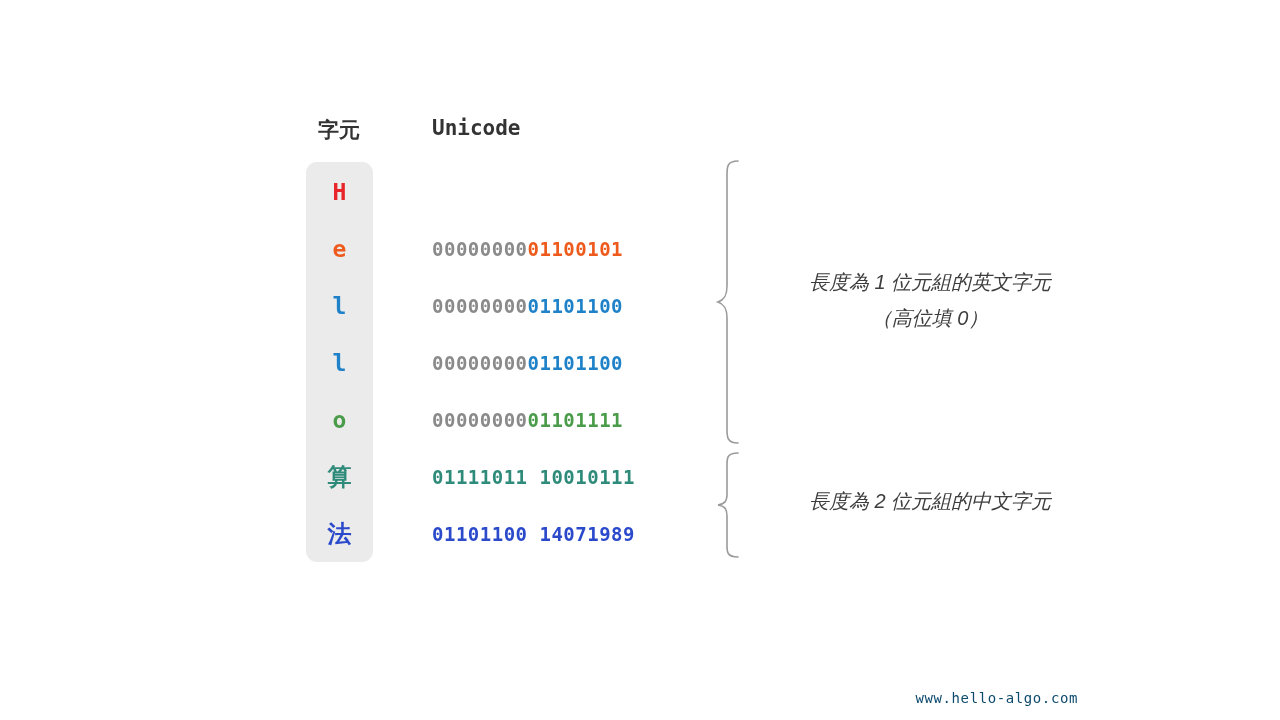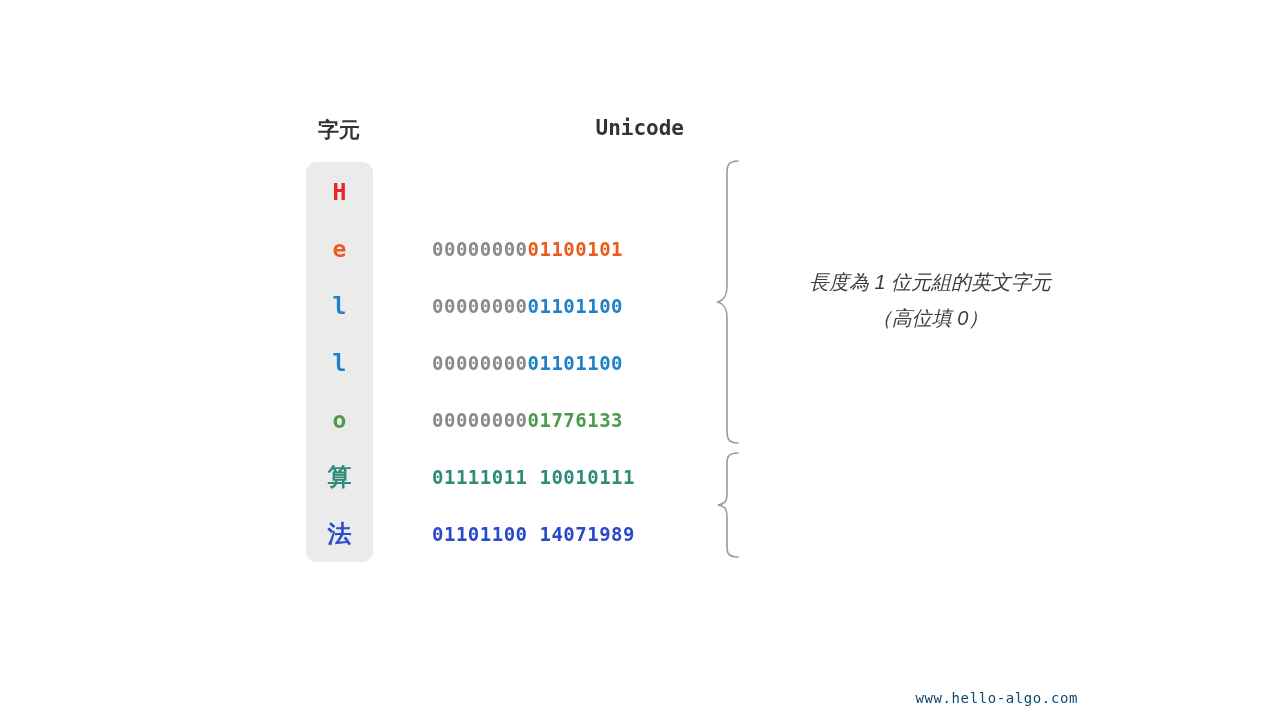--- a/index.html
+++ b/index.html
@@ -36,21 +36,21 @@
     top: 116px;
     width: 66px;
     text-align: center;
     font-size: 21px;
     letter-spacing: 0px;
   }
   .hdr-unicode {
     left: 432px;
     top: 116px;
     width: 252px;
-    text-align: right;
+    text-align: left;
     font-family: "DejaVu Sans Mono", "Liberation Mono", monospace;
     font-size: 21px;
   }
 
   
   .char-col-bg {
     position: absolute;
     left: 306px;
     top: 162px;
     width: 67px;
@@ -169,21 +169,21 @@
     <div class="bits"><span class="pad">00000000</span><span class="sig" style="color:#1f82c8">01101100</span></div>
   </div>
 
   <div class="row" style="top:343px">
     <div class="char latin" style="color:#1f82c8">l</div>
     <div class="bits"><span class="pad">00000000</span><span class="sig" style="color:#1f82c8">01101100</span></div>
   </div>
 
   <div class="row" style="top:400px">
     <div class="char latin" style="color:#4a9b4a">o</div>
-    <div class="bits"><span class="pad">00000000</span><span class="sig" style="color:#4a9b4a">01776133</span></div>
+    <div class="bits"><span class="pad">00000000</span><span class="sig" style="color:#4a9b4a">01101111</span></div>
   </div>
 
   <div class="row" style="top:457px">
     <div class="char cjk" style="color:#2e8b7a">算</div>
     <div class="bits"><span class="sig" style="color:#2e8b7a">01111011 10010111</span></div>
   </div>
 
   <div class="row" style="top:514px">
     <div class="char cjk" style="color:#2b4acb">法</div>
     <div class="bits"><span class="sig" style="color:#2b4acb">01101100 14071989</span></div>
@@ -207,16 +207,19 @@
              C 8 56, 11 58, 11 66
              L 11 93
              C 11 101, 10 107, 22 107" fill="none" stroke="#9a9a9a" stroke-width="1.6" stroke-linecap="round"></path>
   </svg>
 
   <div class="anno anno-1">
     <span>長度為 1 位元組的英文字元</span>
     <span class="sub">（高位填 0）</span>
   </div>
 
+  <div class="anno anno-2">
+    <span>長度為 2 位元組的中文字元</span>
+  </div>
 
   <div class="watermark">www.hello-algo.com</div>
 
 </div>
 
 </body></html>

